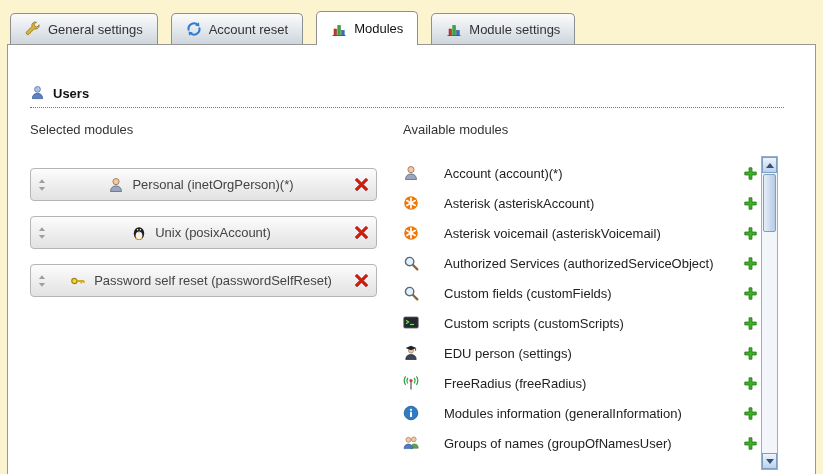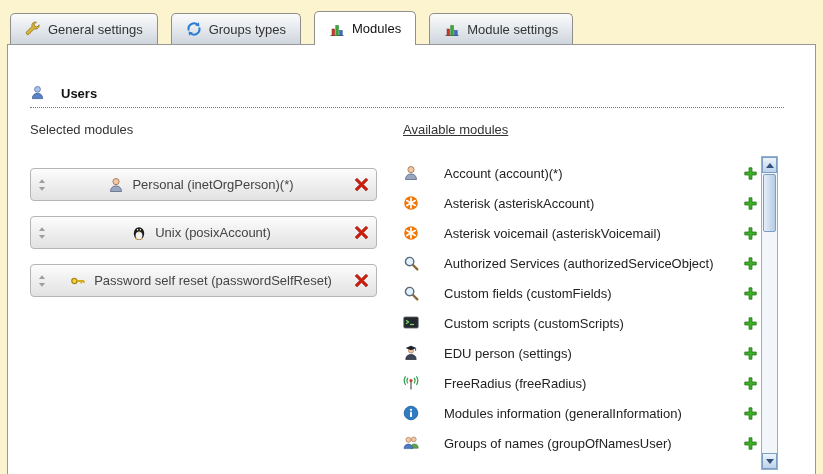--- a/index.html
+++ b/index.html
@@ -33,34 +33,34 @@
   .tab .ticon{display:inline-flex;width:16px;height:16px;}
   
   .panel{
     position:relative;z-index:1;
     margin:0 7px;height:430px;box-sizing:border-box;
     background:#fff;
     border:1px solid #979797;border-bottom:none;
     overflow:hidden;
   }
   .users-heading{
-    display:flex;align-items:center;gap:15px;
+    display:flex;align-items:center;gap:7px;
     margin:40px 0 5px 22px;
     font-weight:bold;color:#111;
   }
   .divider{
     border-bottom:1px dotted #777;
     margin:0 31px 0 22px;height:1px;
   }
   .columns{display:flex;margin:14px 37px 0 22px;justify-content:space-between;}
   .left-col{width:373px;flex:0 0 373px;}
   .right-col{flex:1;min-width:0;}
   .col-heading{color:#333;height:16px;}
   .left-col .col-heading{margin-bottom:30px;}
-  .right-col .col-heading{margin-bottom:16px;text-decoration:underline;}
+  .right-col .col-heading{margin-bottom:16px;}
   
   .sel-row{
     display:flex;align-items:center;
     width:347px;height:33px;box-sizing:border-box;
     padding:0 7px;margin-bottom:15px;
     background:linear-gradient(#fcfcfc,#e2e2e2);
     border:1px solid #b5b5b5;border-radius:4px;
   }
   .drag{display:inline-flex;width:10px;cursor:move;opacity:.8;}
   .sel-center{
@@ -111,21 +111,21 @@
 
   <div class="tab">
     <span class="ticon">
       <svg viewBox="0 0 16 16" width="16" height="16">
         <path d="M2.8 9.5A5.4 5.4 0 0 1 12 4.3" fill="none" stroke="#2d7dd2" stroke-width="2"></path>
         <path d="M12.9 1.2l.5 4.3-4.2-.9z" fill="#2d7dd2"></path>
         <path d="M13.2 6.5A5.4 5.4 0 0 1 4 11.7" fill="none" stroke="#2d7dd2" stroke-width="2"></path>
         <path d="M3.1 14.8l-.5-4.3 4.2.9z" fill="#2d7dd2"></path>
       </svg>
     </span>
-    <span>Groups types</span>
+    <span>Account reset</span>
   </div>
 
   <div class="tab active">
     <span class="ticon">
       <svg viewBox="0 0 16 16" width="16" height="16">
         <path d="M1.5 14.5h13" stroke="#666" stroke-width="1"></path>
         <rect x="3" y="8" width="2.6" height="6.5" fill="#c43b2a" stroke="#8a2418" stroke-width="0.5"></rect>
         <rect x="6.8" y="4.5" width="2.6" height="10" fill="#3ca43c" stroke="#1e7a1e" stroke-width="0.5"></rect>
         <rect x="10.6" y="9.5" width="2.6" height="5" fill="#3a6ac4" stroke="#1e4a94" stroke-width="0.5"></rect>
       </svg>

